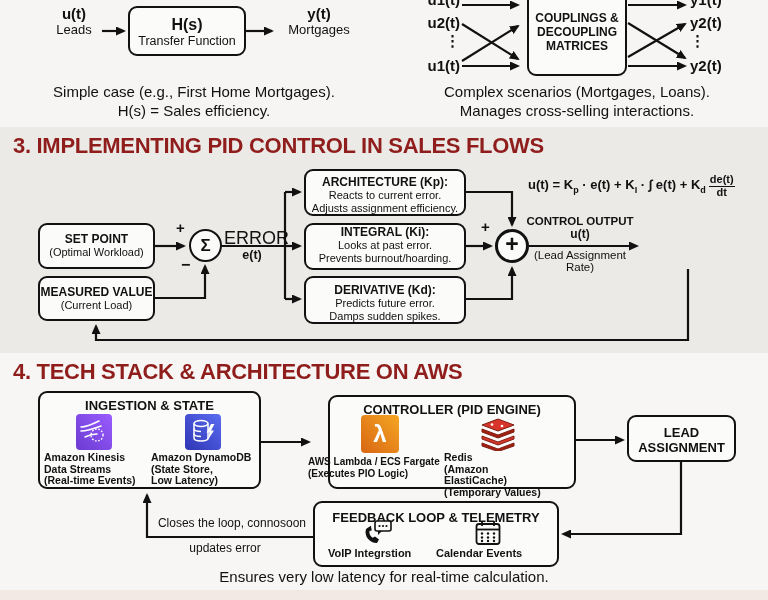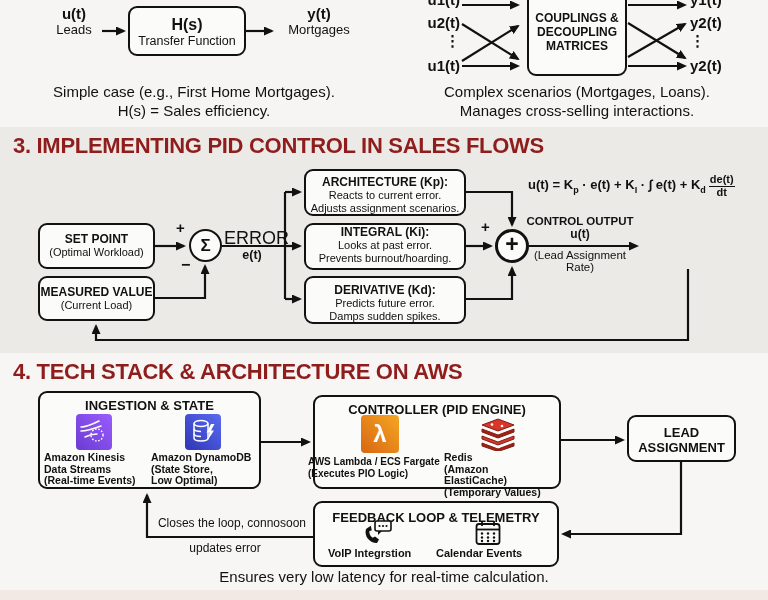--- a/index.html
+++ b/index.html
@@ -132,21 +132,21 @@
   </div>
   <div class="abs z2" style="left:176px;top:219px;font-weight:bold;font-size:15px;">+</div>
   <div class="abs z2" style="left:181px;top:256px;font-weight:bold;font-size:16px;">−</div>
 
   <div class="abs z2 ctr" style="left:224px;top:228px;width:56px;font-weight:normal;font-size:18px;">ERROR</div>
   <div class="abs z2 ctr" style="left:224px;top:248px;width:56px;font-weight:bold;font-size:12.5px;">e(t)</div>
 
   <div class="box z2" style="left:304px;top:169px;width:162px;height:47px;padding-top:4px;">
     <div class="bt">ARCHITECTURE (Kp):</div>
     <div class="bs">Reacts to current error.</div>
-    <div class="bs">Adjusts assignment scenarios.</div>
+    <div class="bs">Adjusts assignment efficiency.</div>
   </div>
   <div class="box z2" style="left:304px;top:223px;width:162px;height:47px;">
     <div class="bt">INTEGRAL (Ki):</div>
     <div class="bs">Looks at past error.</div>
     <div class="bs">Prevents burnout/hoarding.</div>
   </div>
   <div class="box z2" style="left:304px;top:276px;width:162px;height:48px;padding-top:5px;">
     <div class="bt">DERIVATIVE (Kd):</div>
     <div class="bs">Predicts future error.</div>
     <div class="bs">Damps sudden spikes.</div>
@@ -211,24 +211,24 @@
       <ellipse cx="16" cy="9.5" rx="7" ry="3"></ellipse>
       <path d="M9 9.5 V24 c0 1.7 3.1 3 7 3 s7-1.3 7-3 V9.5"></path>
       <path d="M9 14.5 c0 1.7 3.1 3 7 3"></path>
       <path d="M9 19.5 c0 1.7 3.1 3 7 3"></path>
     </g>
     <path d="M26 10 l-4.5 8.5 h3 l-2 8 6.5-10 h-3 l3.5-6.5 z" fill="#fff"></path>
   </svg>
   <div class="abs z2 iconcap" style="left:151px;top:452px;width:106px;">
     <div>Amazon DynamoDB</div>
     <div>(State Store,</div>
-    <div>Low Optimal)</div>
-  </div>
-
-  <div class="box z2" style="left:313px;top:395px;width:248px;height:94px;padding-top:5px;">
+    <div>Low Latency)</div>
+  </div>
+
+  <div class="box z2" style="left:328px;top:395px;width:248px;height:94px;padding-top:5px;">
     <div style="font-weight:bold;font-size:13px;">CONTROLLER (PID ENGINE)</div>
   </div>
   <svg class="abs z2" style="left:361px;top:415px;" width="38" height="38">
     <defs>
         <linearGradient id="lg" x1="0" y1="1" x2="1" y2="0">
       <stop offset="0" stop-color="#d86613"></stop>
           <stop offset="1" stop-color="#f5a623"></stop>
         </linearGradient>
       </defs>
     <rect width="38" height="38" rx="4" fill="url(#lg)"></rect>

